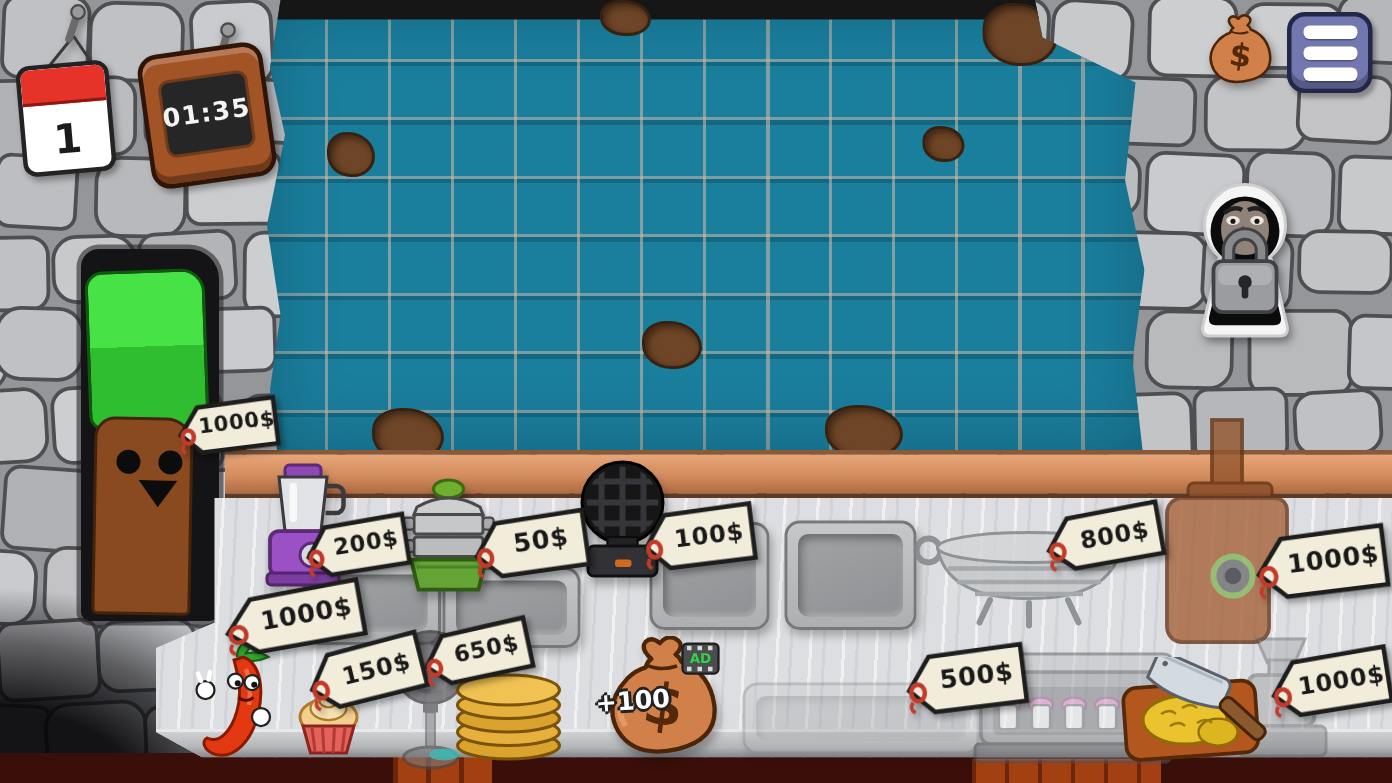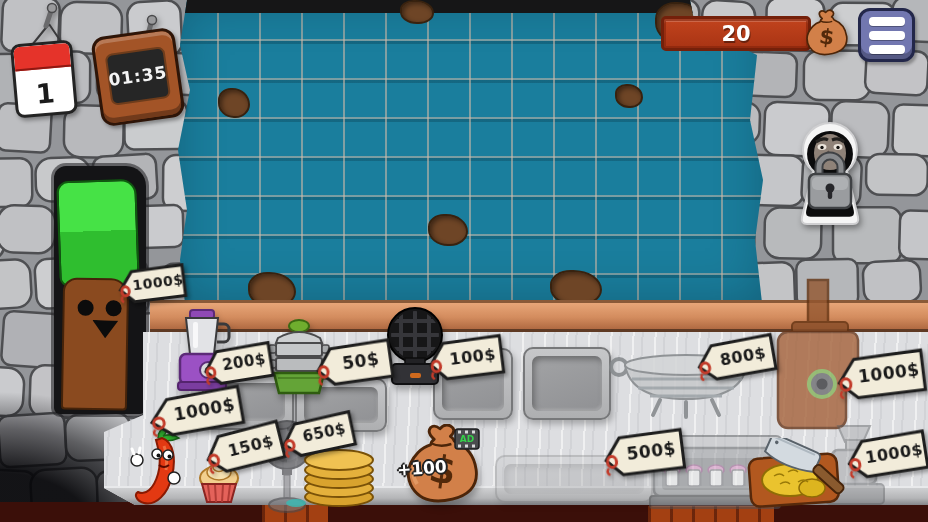--- a/index.html
+++ b/index.html
@@ -627,23 +627,20 @@
 
   <div id="calendar">
     <div id="calendar-top"></div>
     <div id="calendar-num">1</div>
   </div>
 
   <div id="timer">
     <div id="timer-screen">01:35</div>
   </div>
 
-  <div id="money-bar">
-    <span>20</span>
-  </div>
 
   <svg class="hud-svg" style="left:800px;top:6px;width:50px;height:54px" viewBox="0 0 90 84">
     <path d="M40,16 q-8,-7 -4,-12 q4,-4 10,1 q5,-6 11,-3 q7,4 0,11 q3,2 4,5 q20,8 23,30 q3,24 -25,31 q-30,7 -42,-12 q-11,-19 6,-37 q6,-6 13,-8 q1,-4 4,-6 z" fill="#d28049" stroke="#4c2509" stroke-width="3" stroke-linejoin="round"></path>
     <path d="M36,20 q10,5 22,1" stroke="#4c2509" stroke-width="2.5" fill="none"></path>
     <text x="48" y="62" font-size="38" font-weight="bold" fill="#53290a" text-anchor="middle" transform="rotate(8 48 52)">$</text>
   </svg>
 
   <div id="menu-btn">
     <i></i>
     <i></i>

